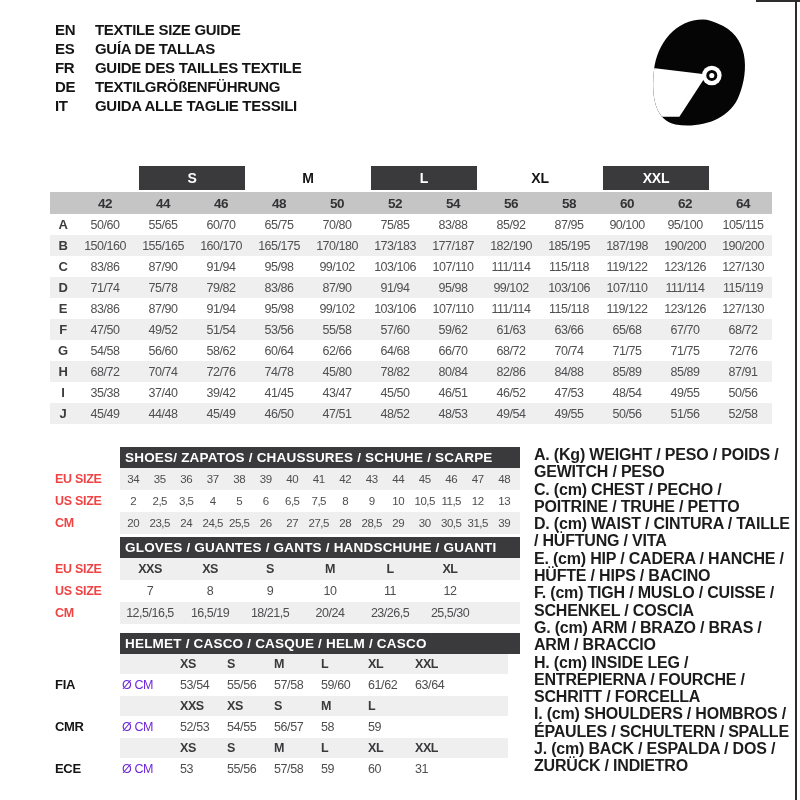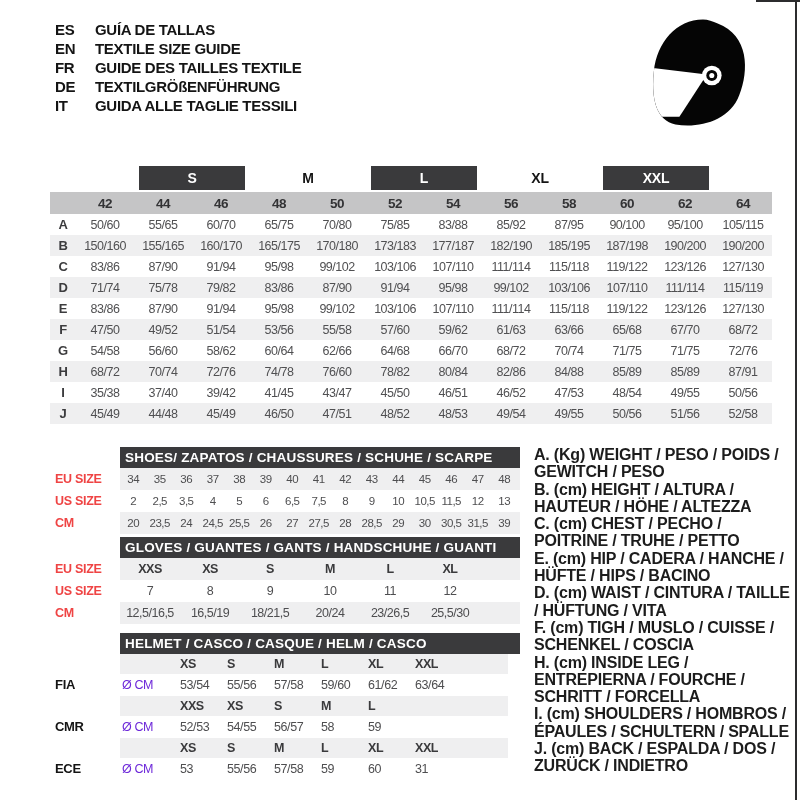--- a/index.html
+++ b/index.html
@@ -66,27 +66,27 @@
 </head>
 <body>
 
 <div class="edge-top"></div>
 <div class="edge-right"></div>
 
 <div class="header">
   <div>
 
       <div class="lang-row">
+        <span class="lang-code">EN</span>
+        <span class="lang-title">TEXTILE SIZE GUIDE</span>
+      </div>
+
+      <div class="lang-row">
         <span class="lang-code">ES</span>
         <span class="lang-title">GUÍA DE TALLAS</span>
-      </div>
-
-      <div class="lang-row">
-        <span class="lang-code">EN</span>
-        <span class="lang-title">TEXTILE SIZE GUIDE</span>
       </div>
 
       <div class="lang-row">
         <span class="lang-code">FR</span>
         <span class="lang-title">GUIDE DES TAILLES TEXTILE</span>
       </div>
 
       <div class="lang-row">
         <span class="lang-code">DE</span>
         <span class="lang-title">TEXTILGRÖßENFÜHRUNG</span>
@@ -261,21 +261,21 @@
         <span class="cell value">72/76</span>
       </div>
 
       <div class="t-row">
         <span class="cell letter">H</span>
 
       <span class="cell value">68/72</span>
         <span class="cell value">70/74</span>
         <span class="cell value">72/76</span>
         <span class="cell value">74/78</span>
-        <span class="cell value">76/60</span>
+        <span class="cell value">45/80</span>
         <span class="cell value">78/82</span>
         <span class="cell value">80/84</span>
         <span class="cell value">82/86</span>
         <span class="cell value">84/88</span>
         <span class="cell value">85/89</span>
         <span class="cell value">85/89</span>
         <span class="cell value">87/91</span>
       </div>
 
       <div class="t-row">
@@ -483,21 +483,21 @@
         <span class="hcell">60</span>
         <span class="hcell">31</span>
       </div>
       <span class="h-name">ECE</span>
     </div>
   </div>
 
 <div class="legend">
 
 <div class="legend-line">A. (Kg) WEIGHT / PESO / POIDS / GEWITCH / PESO</div>
-    <div class="legend-line">B. (cm) HEIGHT / ALTURA / HAUTEUR / HÖHE / ALTEZZA</div>
     <div class="legend-line">C. (cm) CHEST / PECHO / POITRINE / TRUHE / PETTO</div>
+    <div class="legend-line">D. (cm) WAIST / CINTURA / TAILLE / HÜFTUNG / VITA</div>
     <div class="legend-line">E. (cm) HIP / CADERA / HANCHE / HÜFTE / HIPS / BACINO</div>
-    <div class="legend-line">D. (cm) WAIST / CINTURA / TAILLE / HÜFTUNG / VITA</div>
     <div class="legend-line">F. (cm) TIGH / MUSLO / CUISSE / SCHENKEL / COSCIA</div>
+    <div class="legend-line">G. (cm) ARM / BRAZO / BRAS / ARM / BRACCIO</div>
     <div class="legend-line">H. (cm) INSIDE LEG / ENTREPIERNA / FOURCHE / SCHRITT / FORCELLA</div>
     <div class="legend-line">I. (cm) SHOULDERS / HOMBROS / ÉPAULES / SCHULTERN / SPALLE</div>
     <div class="legend-line">J. (cm) BACK / ESPALDA / DOS / ZURÜCK / INDIETRO</div>
   </div>
 
 </body></html>

